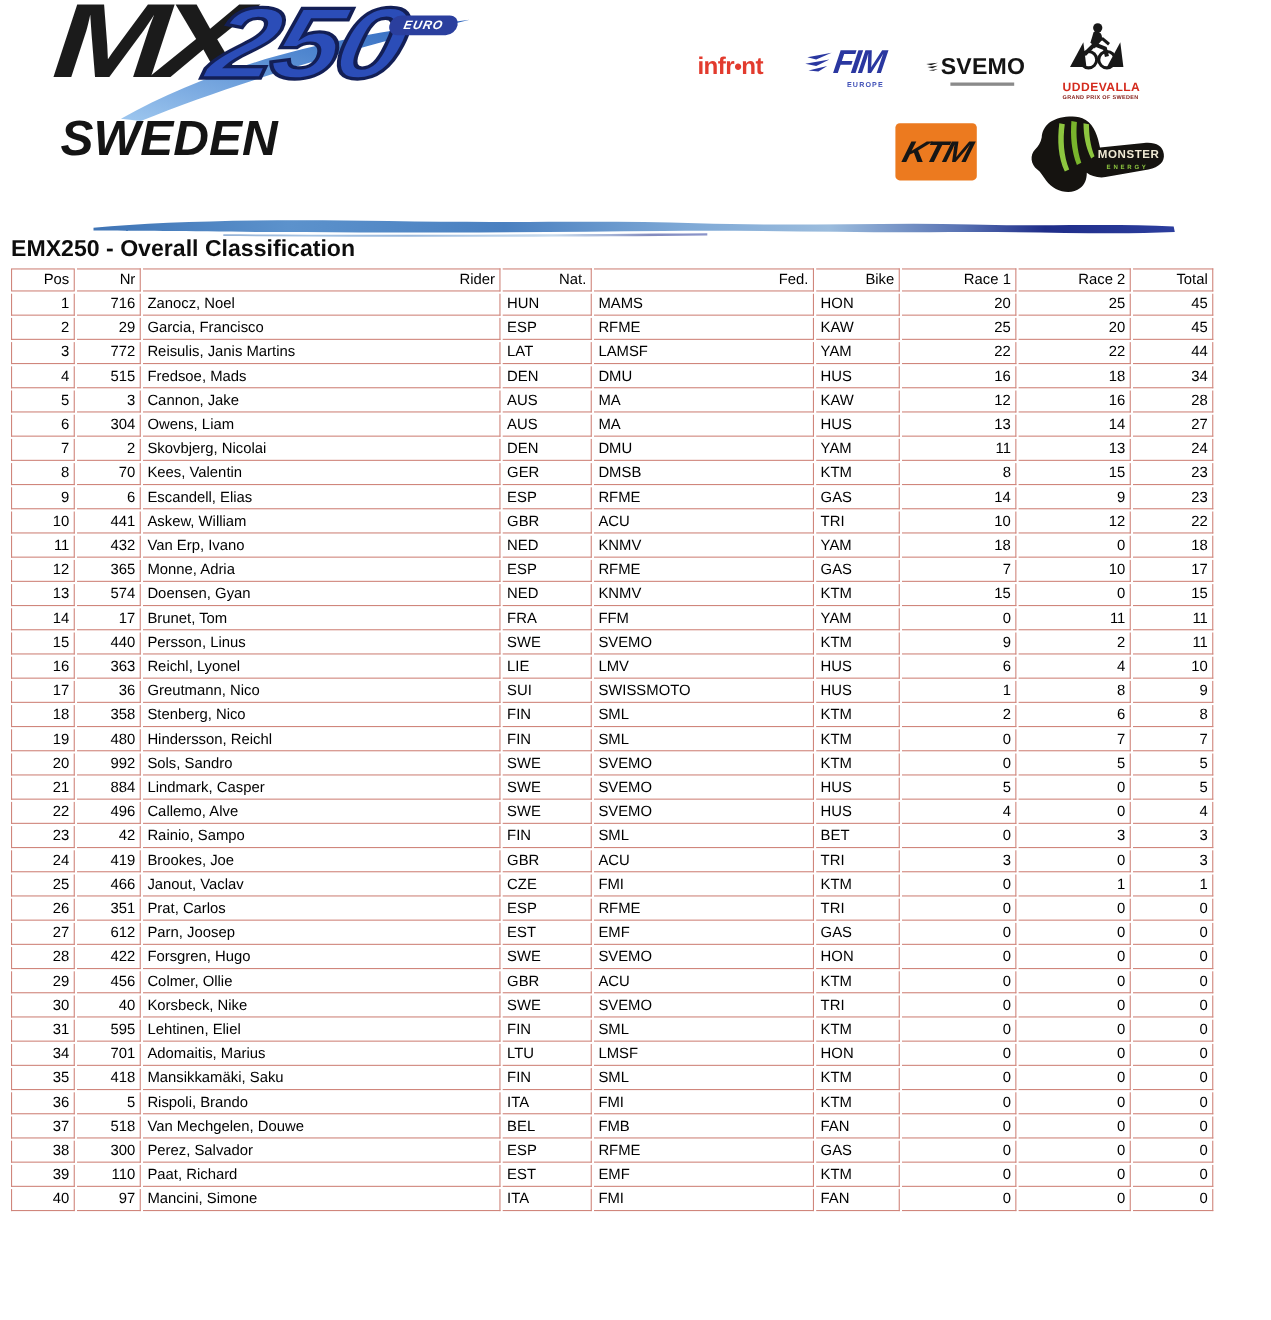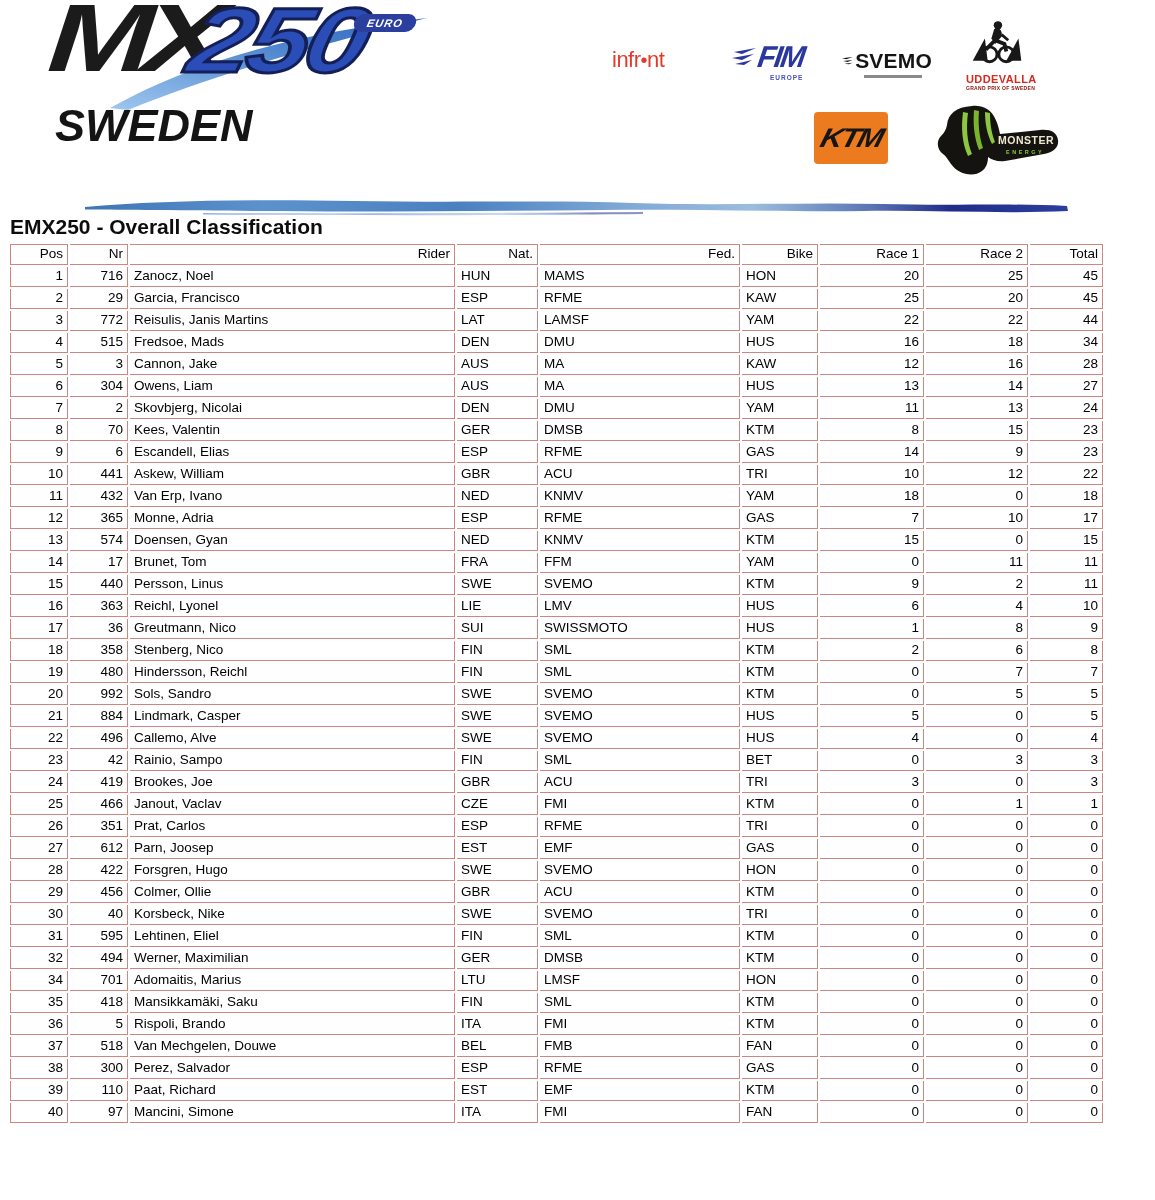--- a/index.html
+++ b/index.html
@@ -20,21 +20,21 @@
   .euro-badge{position:absolute;left:302px;top:12px;z-index:4;width:62px;height:18px;
       background:#2b3f9e;border-radius:9px;color:#fff;font-style:italic;font-weight:700;
       font-size:11px;letter-spacing:1px;display:flex;align-items:center;justify-content:center;
       transform:skewX(-12deg);}
   .country{position:absolute;left:55px;top:100px;font-style:italic;font-weight:700;
       font-size:45px;color:#141414;letter-spacing:0px;}
   .locdate{position:absolute;left:59px;top:156px;font-weight:700;font-size:17px;
       color:#1a1a1a;letter-spacing:0.8px;}
 
   
-  .sp-infront{position:absolute;left:612px;top:47px;font-weight:400;font-size:22px;
+  .sp-infront{position:absolute;left:634px;top:47px;font-weight:700;font-size:22px;
       color:#e23b2e;letter-spacing:-0.5px;}
   .inf-dot{font-size:20px;}
   .sp-fim{position:absolute;left:732px;top:40px;width:75px;height:48px;}
   .fim-row{display:flex;align-items:center;}
   .fim-name{font-style:italic;font-weight:700;font-size:30px;color:#2a37a0;
       letter-spacing:-2px;display:inline-block;transform:skewX(-8deg);}
   .fim-sub{position:absolute;left:38px;top:34px;font-size:6.5px;font-weight:700;
       color:#4353b8;letter-spacing:1px;}
   .sp-svemo{position:absolute;left:842px;top:49px;width:90px;}
   .svemo-row{display:flex;align-items:center;gap:2px;}
@@ -524,31 +524,20 @@
             <td class="c1">595</td>
             <td class="c2">Lehtinen, Eliel</td>
             <td class="c3">FIN</td>
             <td class="c4">SML</td>
             <td class="c5">KTM</td>
             <td class="c6">0</td>
             <td class="c7">0</td>
             <td class="c8">0</td>
           </tr>
           <tr>
-            <td class="c0">32</td>
-            <td class="c1">494</td>
-            <td class="c2">Werner, Maximilian</td>
-            <td class="c3">GER</td>
-            <td class="c4">DMSB</td>
-            <td class="c5">KTM</td>
-            <td class="c6">0</td>
-            <td class="c7">0</td>
-            <td class="c8">0</td>
-          </tr>
-          <tr>
             <td class="c0">34</td>
             <td class="c1">701</td>
             <td class="c2">Adomaitis, Marius</td>
             <td class="c3">LTU</td>
             <td class="c4">LMSF</td>
             <td class="c5">HON</td>
             <td class="c6">0</td>
             <td class="c7">0</td>
             <td class="c8">0</td>
           </tr>

